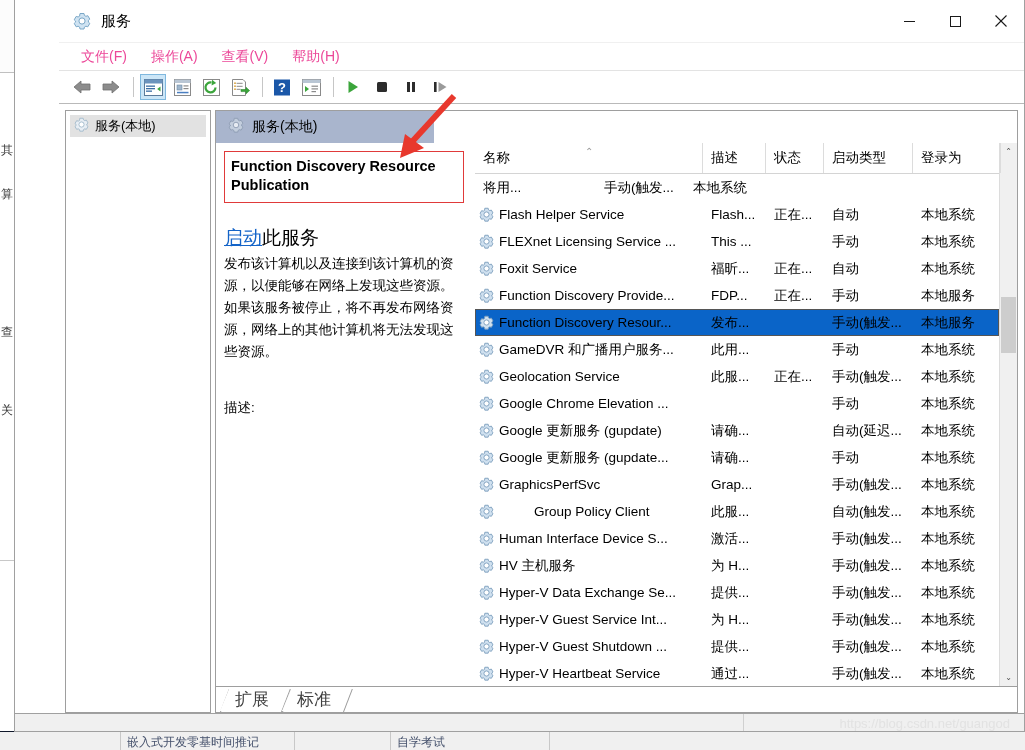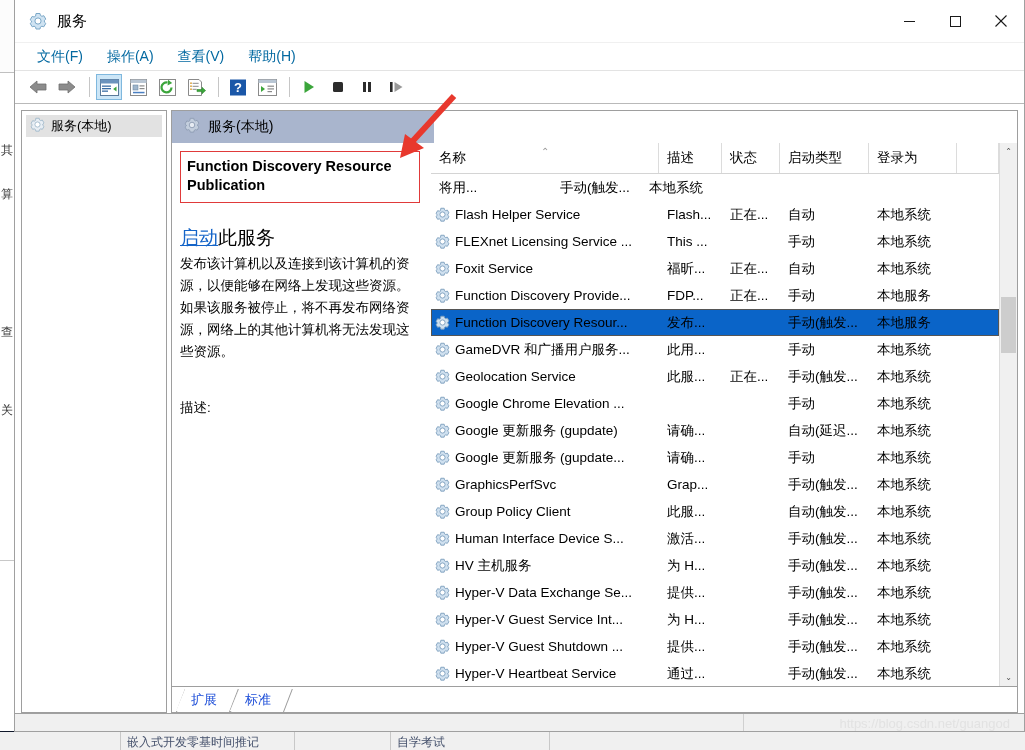--- a/index.html
+++ b/index.html
@@ -31,21 +31,21 @@
     border-left:1px solid #c8c8c8;border-right:1px solid #c8c8c8;
     padding:0 6px;box-sizing:border-box;
   }
 
   
   #services-window{
     position:absolute;left:14px;top:0;width:1011px;height:714px;
     background:#ffffff;
     border:1px solid #a0a0a0;border-top:none;
     box-sizing:border-box;
-    display:flex;flex-direction:column;
+    display:flex;flex-direction:column;padding-left:44px;
   }
 
   
   #titlebar{
     height:42px;flex:none;display:flex;align-items:center;
     background:#ffffff;border-bottom:1px solid #f0f0f0;
   }
   #title-icon{width:18px;height:18px;margin-left:14px;margin-right:10px;position:relative;flex:none;}
   #title-text{font-size:15px;color:#000;}
   #win-controls{margin-left:auto;display:flex;height:42px;}
@@ -54,21 +54,21 @@
     font-size:13px;color:#1a1a1a;
   }
 
   
   #menubar{
     height:27px;flex:none;display:flex;align-items:center;
     background:#ffffff;border-bottom:1px solid #e3e3e3;
     padding-left:10px;
   }
   .menu-item{
-    font-size:14px;color:#0369a1;padding:3px 12px;cursor:default;white-space:nowrap;
+    font-size:14px;color:#ec4899;padding:3px 12px;cursor:default;white-space:nowrap;
   }
 
   
   #toolbar{
     height:32px;flex:none;display:flex;align-items:center;
     background:#ffffff;border-bottom:1px solid #b9b9b9;
     padding-left:10px;gap:0px;
   }
   .tb-btn{
     width:26px;height:26px;display:flex;align-items:center;justify-content:center;
@@ -159,21 +159,21 @@
   #sb-thumb{position:absolute;left:1px;width:15px;background:#cdcdcd;}
 
   
   #bottom-tabs{
     height:26px;flex:none;display:flex;align-items:flex-end;
     padding-left:4px;box-sizing:border-box;background:#fff;
     border-top:1px solid #9e9e9e;
   }
   .btab{
     height:22px;display:flex;align-items:center;padding:0 13px 0 15px;
-    font-size:13px;color:#1d4ed8;position:relative;
+    font-size:17px;color:#404040;position:relative;
     background:#ffffff;box-sizing:border-box;
     clip-path:polygon(9px 0, 100% 0, calc(100% - 9px) 100%, 0% 100%);
     border-bottom:1px solid #ffffff;
   }
   .btab-wrap{position:relative;height:23px;}
   .btab-wrap::before{
     content:"";position:absolute;left:0;top:0;height:23px;width:1px;background:#9a9a9a;
     transform:skewX(-21deg);transform-origin:bottom;
   }
   .btab-wrap::after{
@@ -556,21 +556,21 @@
                       <circle cx="9" cy="9" r="3.1" fill="#ffffff" stroke="#7d9fbd" stroke-width="1.1"></circle>
                     </svg></span>
                   <span class="nm-txt">GraphicsPerfSvc</span>
                 </div>
                 <div class="cell desc" style="width: 63px;">Grap...</div>
                 <div class="cell status" style="width: 58px;"></div>
                 <div class="cell startup" style="width: 89px;">手动(触发...</div>
                 <div class="cell logon" style="width: 88px;">本地系统</div>
               </div>
               <div class="srow">
-                <div class="cell name" style="width: 228px;">
+                <div class="cell name" style="width: 228px; gap: 35px;">
                   <span class="gear"><svg width="15" height="15" viewBox="0 0 18 18">
                       <path d="M7 1.5h4l.4 1.9 1.5.9 1.9-.6 2 3.4-1.4 1.3v1.7l1.4 1.3-2 3.4-1.9-.6-1.5.9-.4 1.9H7l-.4-1.9-1.5-.9-1.9.6-2-3.4 1.4-1.3V9.1L1.2 7.8l2-3.4 1.9.6 1.5-.9z" fill="#cfe0ef" stroke="#7d9fbd" stroke-width="1.1"></path>
                       <circle cx="9" cy="9" r="3.1" fill="#ffffff" stroke="#7d9fbd" stroke-width="1.1"></circle>
                     </svg></span>
                   <span class="nm-txt">Group Policy Client</span>
                 </div>
                 <div class="cell desc" style="width: 63px;">此服...</div>
                 <div class="cell status" style="width: 58px;"></div>
                 <div class="cell startup" style="width: 89px;">自动(触发...</div>
                 <div class="cell logon" style="width: 88px;">本地系统</div>

